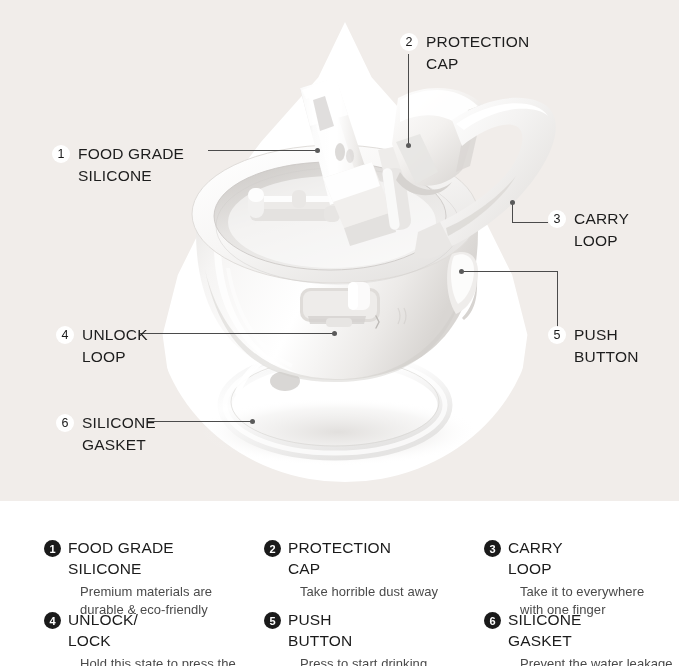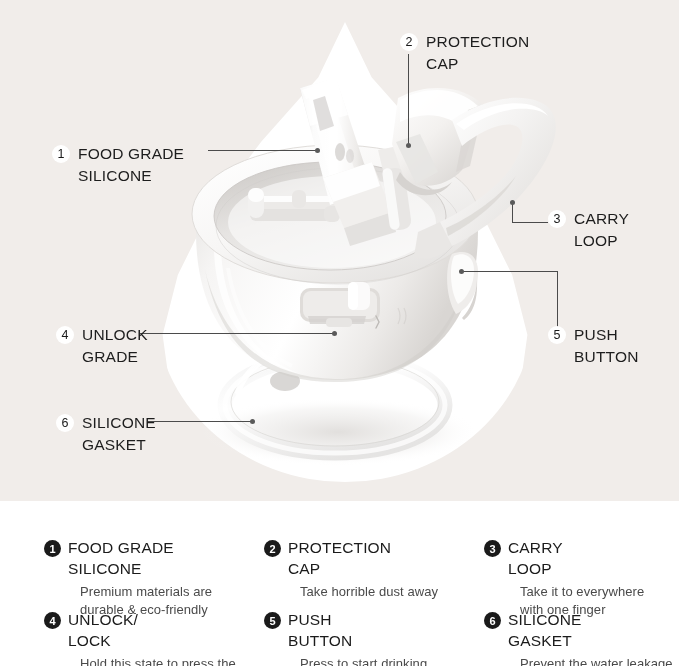--- a/index.html
+++ b/index.html
@@ -325,21 +325,21 @@
 
   <div class="callout" style="left:548px; top:208px;">
     <span class="cnum">3</span>
     <span class="ctext">CARRY
 LOOP</span>
   </div>
 
   <div class="callout" style="left:56px; top:324px;">
     <span class="cnum">4</span>
     <span class="ctext">UNLOCK
-GRADE</span>
+LOOP</span>
   </div>
 
   <div class="callout" style="left:548px; top:324px;">
     <span class="cnum">5</span>
     <span class="ctext">PUSH
 BUTTON</span>
   </div>
 
   <div class="callout" style="left:56px; top:412px;">
     <span class="cnum">6</span>

